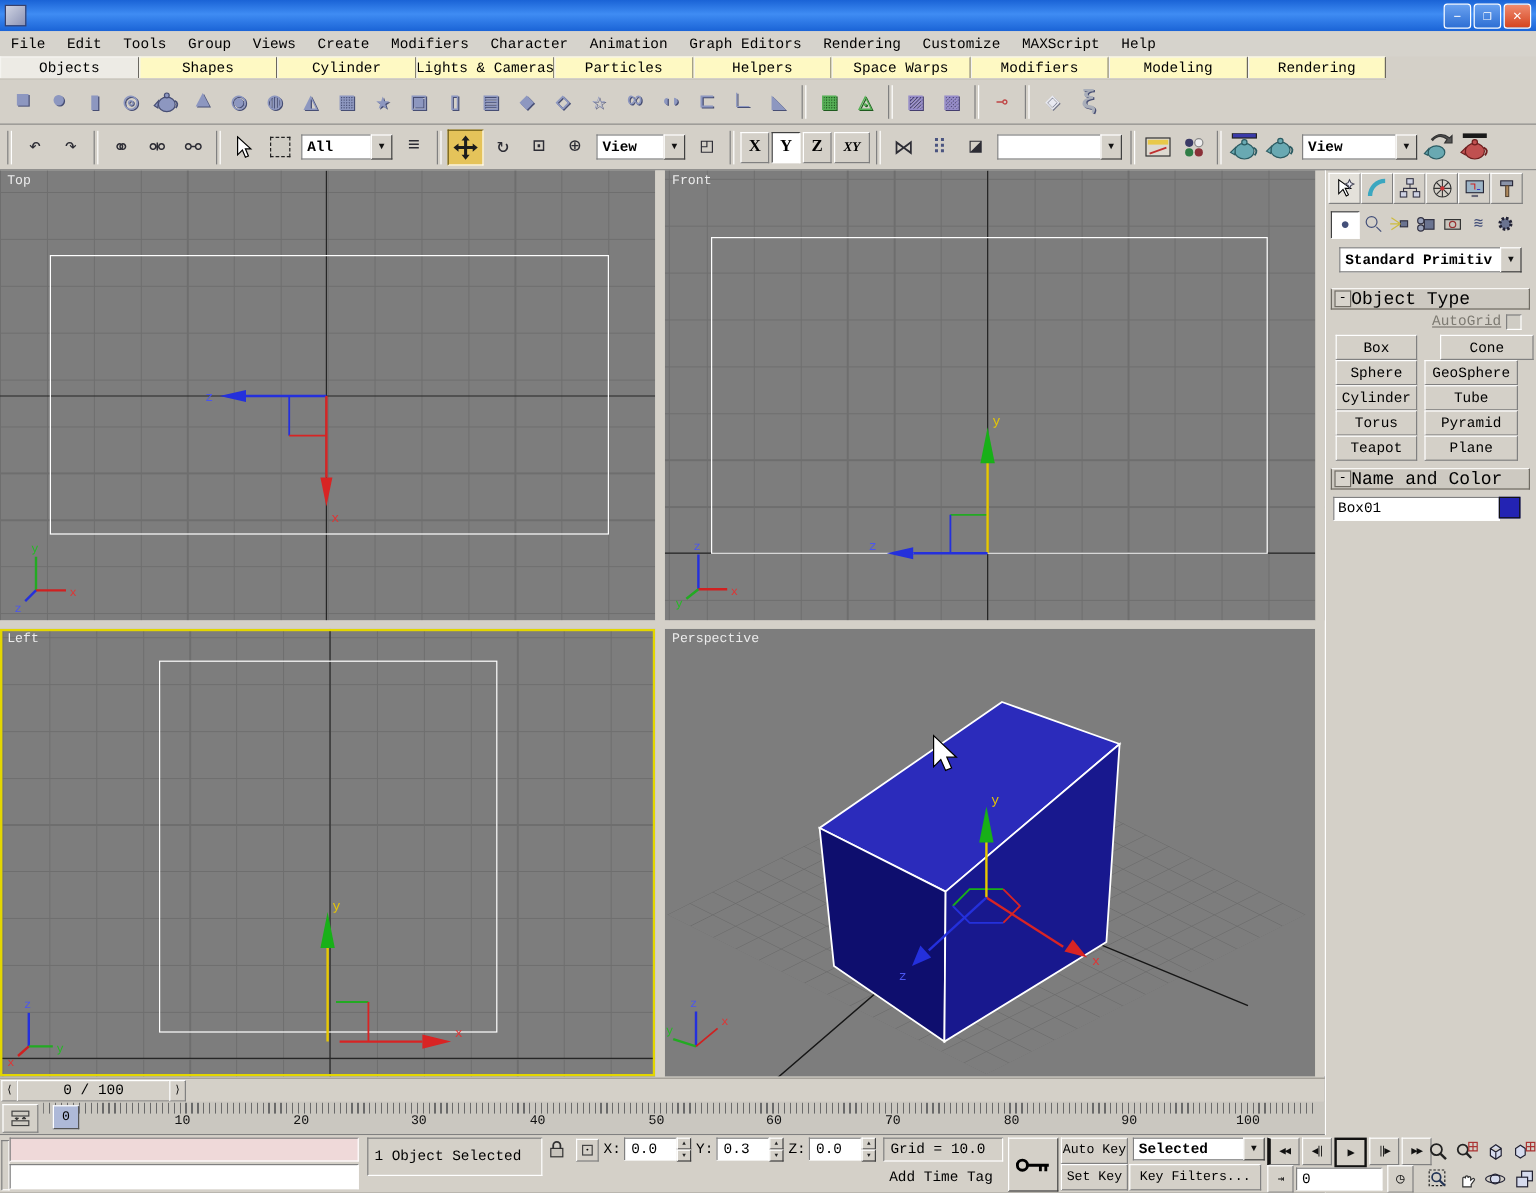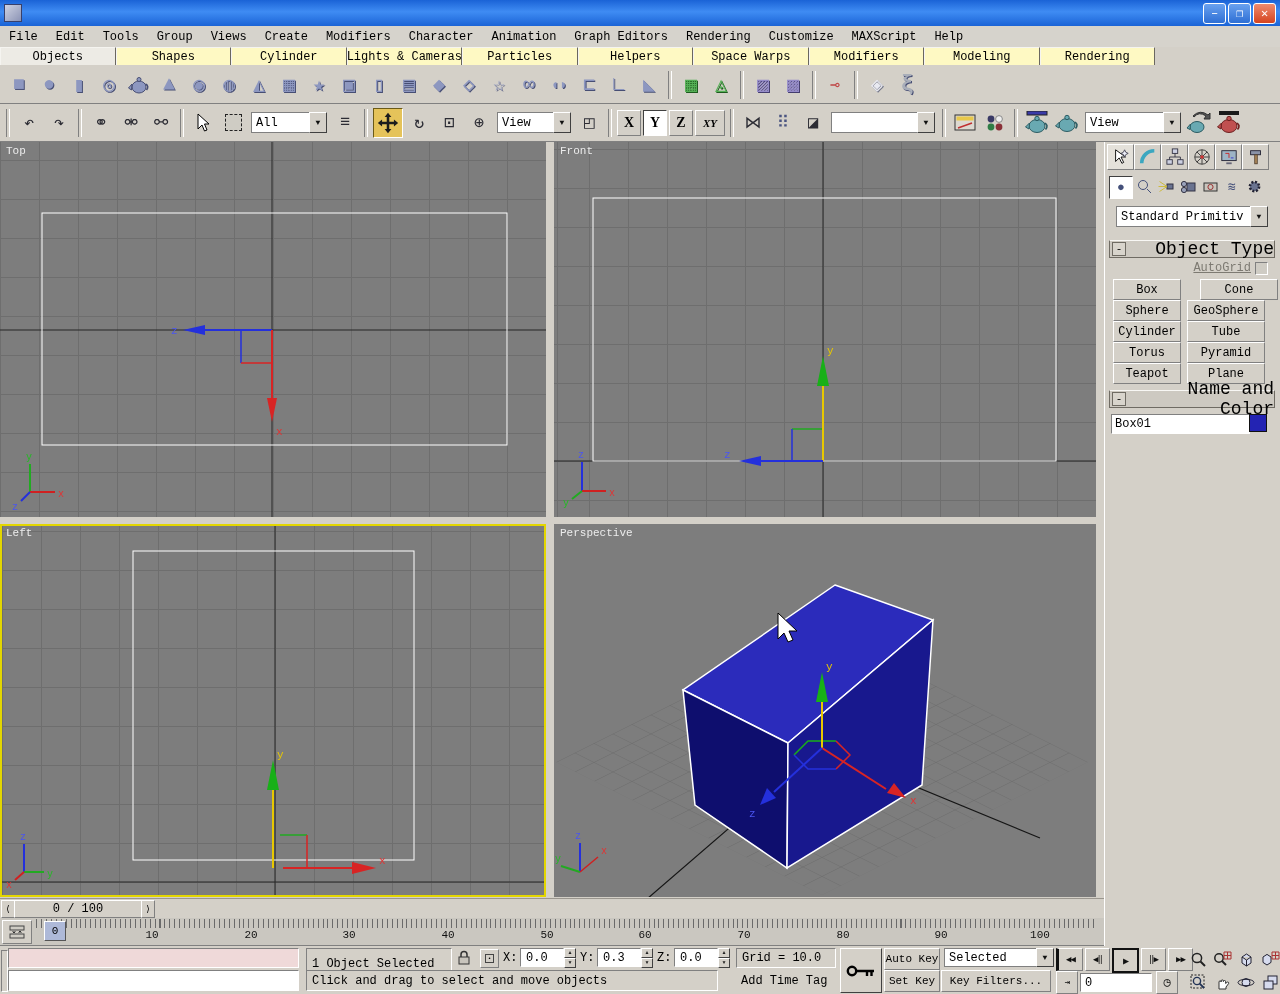--- a/index.html
+++ b/index.html
@@ -51,21 +51,21 @@
   .ti.r{color:#c04848;text-shadow:none;font-size:16px;}
   .ti.w{color:#e9eaf2;text-shadow:1px 1px 0 #707488;}
   .sep{width:2px;height:28px;border-left:1px solid #808080;border-right:1px solid #fff;
     margin:0 4px;flex:none;}
   .tb{width:28px;height:28px;display:flex;align-items:center;justify-content:center;
     font-size:17px;color:#2c2c34;flex:none;margin:0 1px;}
   .tb.move-active{background:#e5c35a;border-top:1px solid #6b5a16;border-left:1px solid #6b5a16;
     border-bottom:1px solid #fff;border-right:1px solid #fff;}
   .axisbtn{width:22px;height:24px;display:flex;align-items:center;justify-content:center;
     font-family:"Liberation Serif",serif;font-weight:bold;font-size:14px;flex:none;margin:0 1px;}
-  .drop{display:flex;flex:none;height:21px;margin:0 3px;}
+  .drop{display:flex;flex:none;height:21px;margin:0 3px;font-weight:bold;}
   .drop-val{background:#fff;border:1px solid #808080;border-right:none;display:flex;
     align-items:center;padding:0 4px;white-space:nowrap;overflow:hidden;}
   .drop-btn{width:16px;background:#d4d0c8;border:1px solid;border-color:#fff #404040 #404040 #fff;
     display:flex;align-items:center;justify-content:center;font-size:8px;color:#111;}
   
   .vp{position:absolute;background-color:#7d7d7d;overflow:hidden;}
   .vp-grid{position:absolute;left:0;top:0;right:0;bottom:0;
     background-image:repeating-linear-gradient(to right,#6e6e6e 0 1px,transparent 1px 39px),
       repeating-linear-gradient(to bottom,#6e6e6e 0 1px,transparent 1px 39px);}
   .vp-label{position:absolute;left:6px;top:3px;color:#ececec;font-size:11px;z-index:5;}
@@ -74,21 +74,21 @@
   .active-border{position:absolute;z-index:6;border:2px solid #e3d600;pointer-events:none;}
   
   .cmdpanel{position:absolute;left:1104px;top:142px;width:176px;height:852px;background:#d4d0c8;
     border-left:1px solid #fff;box-sizing:border-box;}
   .cp-tab{width:25px;height:24px;display:flex;align-items:center;justify-content:center;flex:none;}
   .cp-cat{width:22px;height:21px;display:flex;align-items:center;justify-content:center;flex:none;font-size:13px;color:#44507a;}
   .rollout{position:absolute;left:4px;width:164px;height:16px;background:#cdc9c1;
     border:1px solid #6f6b63;border-top-color:#f8f7f4;display:flex;align-items:center;}
   .rollout .minus{width:12px;height:12px;margin-left:2px;border:1px solid #6f6b63;background:#d8d4cc;
     display:flex;align-items:center;justify-content:center;font-size:11px;line-height:10px;}
-  .rollout .rtitle{flex:1;text-align:right;font-size:18px;}
+  .rollout .rtitle{flex:1;text-align:left;font-size:15px;}
   .objbtn{position:absolute;height:19px;display:flex;align-items:center;justify-content:center;font-size:12px;}
   
   .timeslider{position:absolute;left:0;top:898px;width:1104px;height:20px;background:#d4d0c8;
     border-top:1px solid #9a968e;box-sizing:border-box;}
   .trackbar{position:absolute;left:0;top:918px;width:1104px;height:28px;background:#cac7c0;
     border-bottom:1px solid #808080;box-sizing:border-box;}
   .ticks{position:absolute;left:36px;top:1px;width:1060px;height:9px;
     background:repeating-linear-gradient(90deg,#6a6a6a 0 1px,transparent 1px 4.94px);}
   .ruler-num{position:absolute;top:11px;font-size:11px;color:#111;transform:translateX(-50%);}
   .statusbar{position:absolute;left:0;top:946px;width:1280px;height:48px;background:#d4d0c8;}
@@ -574,21 +574,20 @@
         <span>▼</span>
       </span>
     <span class="abs" style="left:657px;top:5px;">Z:</span>
     <div class="sb-field white-field" style="left:674px;top:2px;width:44px;height:19px;">0.0</div>
     <span class="abs spin" style="left:718px;top:2px;">
         <span>▲</span>
         <span>▼</span>
       </span>
 
     <div class="sb-field sunken" style="left:736px;top:2px;width:100px;height:20px;">Grid = 10.0</div>
-    <div class="sb-field sunken" style="left:306px;top:24px;width:412px;height:21px;">Click and drag to select and move objects</div>
     <div class="sb-field" style="left:736px;top:24px;width:100px;height:21px;">Add Time Tag</div>
 
     <span class="abs raised" style="left:840px;top:2px;width:40px;height:43px;display:flex;align-items:center;justify-content:center;">
         <svg width="30" height="16" viewBox="0 0 30 16">
           <circle cx="6" cy="8" r="4.2" fill="none" stroke="#000" stroke-width="2.4"></circle>
           <path d="M10.5 8 H28 M21 8 v5 M25.5 8 v5" stroke="#000" stroke-width="2.4" fill="none"></path>
         </svg>
       </span>
     <span class="abs raised-soft" style="left:884px;top:2px;width:54px;height:20px;display:flex;align-items:center;justify-content:center;font-size:11px;">Auto Key</span>
     <span class="abs raised-soft" style="left:884px;top:24px;width:54px;height:20px;display:flex;align-items:center;justify-content:center;font-size:11px;">Set Key</span>

